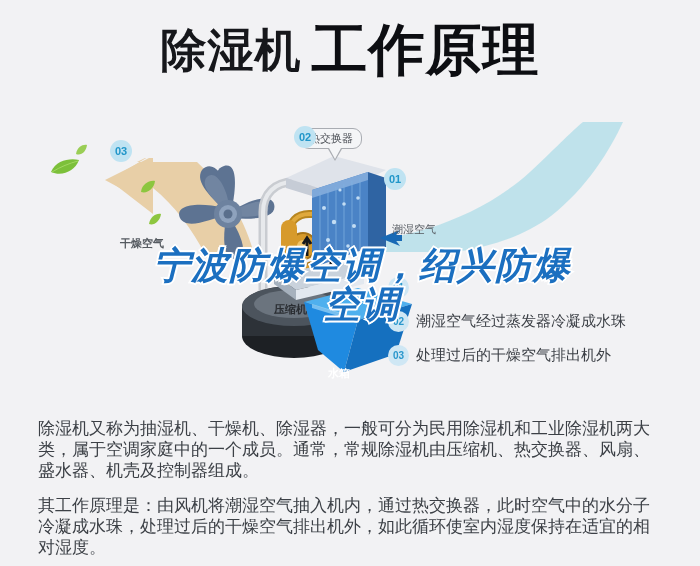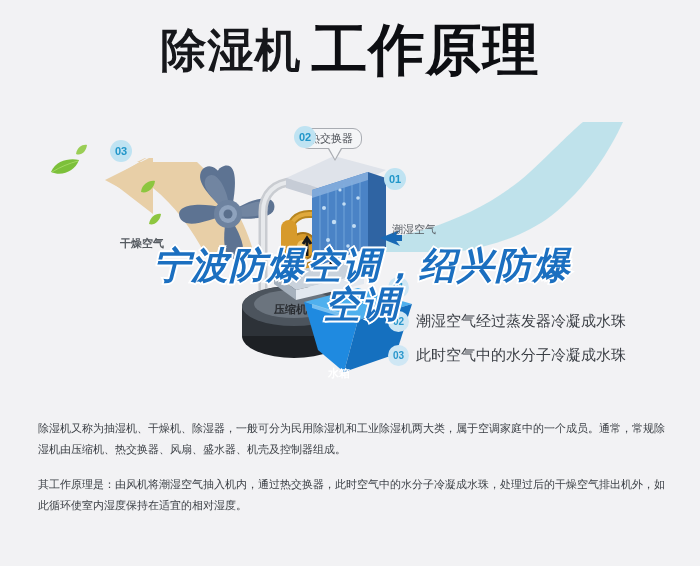--- a/index.html
+++ b/index.html
@@ -249,21 +249,21 @@
 
   
   #body-copy {
     position: absolute;
     left: 38px;
     top: 418px;
     width: 628px;
   }
   #body-copy p {
     margin: 0 0 14px 0;
-    font-size: 11px;
+    font-size: 17px;
     line-height: 21px;
     color: #3c4046;
     font-family: "Liberation Sans", "DejaVu Sans", sans-serif;
   }
 </style>
 </head>
 <body>
 
 <div id="page">
 
@@ -422,21 +422,21 @@
   <div id="legend">
     <div class="legend-row">
       <div class="legend-badge">01</div>
     </div>
     <div class="legend-row">
       <div class="legend-badge">02</div>
       <div class="legend-text">潮湿空气经过蒸发器冷凝成水珠</div>
     </div>
     <div class="legend-row">
       <div class="legend-badge">03</div>
-      <div class="legend-text">此时空气中的水分子冷凝成水珠</div>
+      <div class="legend-text">处理过后的干燥空气排出机外</div>
     </div>
   </div>
 
   <div id="watermark">
     <div class="wm-line">宁波防爆空调，绍兴防爆</div>
     <div class="wm-line">空调</div>
   </div>
 
   <div id="body-copy">
     <p>除湿机又称为抽湿机、干燥机、除湿器，一般可分为民用除湿机和工业除湿机两大类，属于空调家庭中的一个成员。通常，常规除湿机由压缩机、热交换器、风扇、盛水器、机壳及控制器组成。</p>

